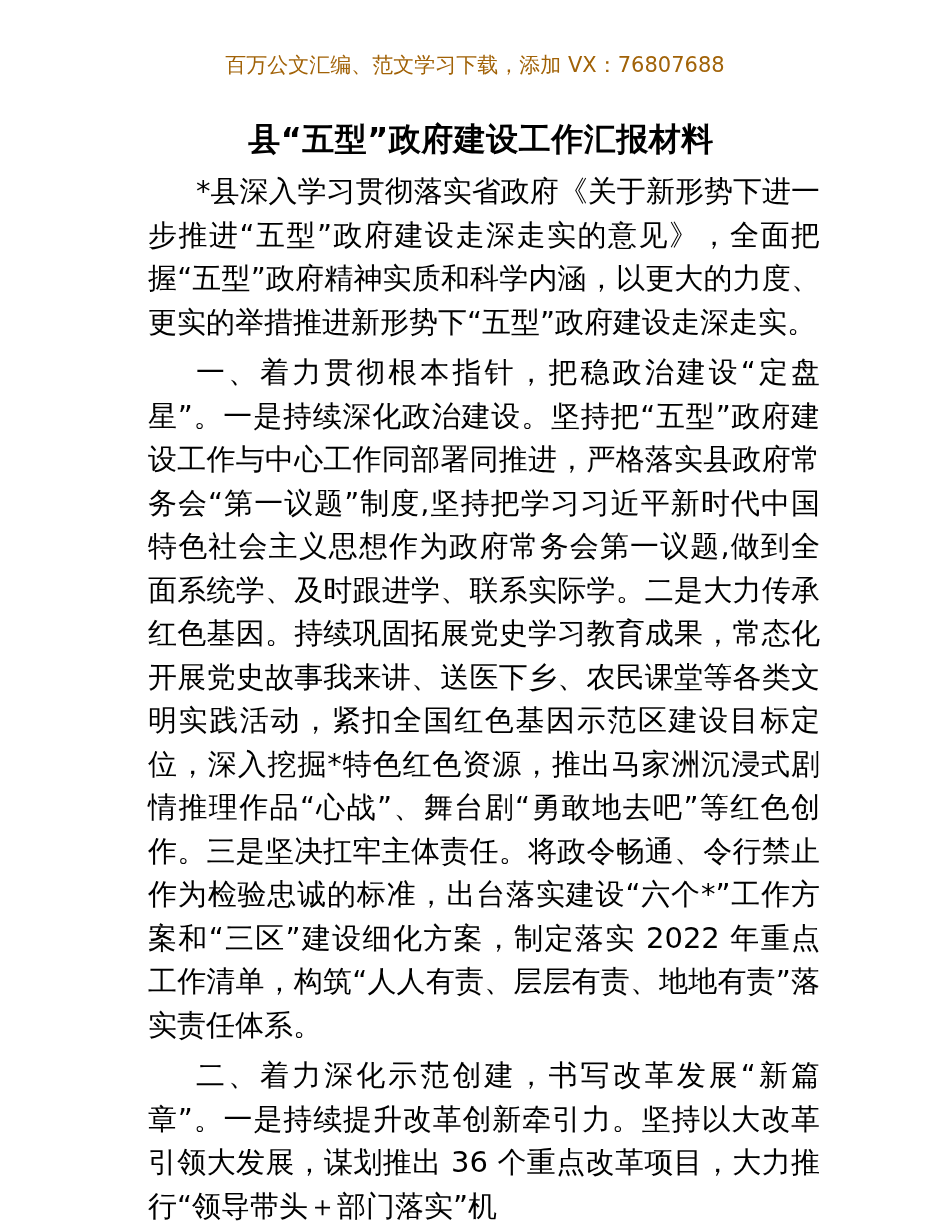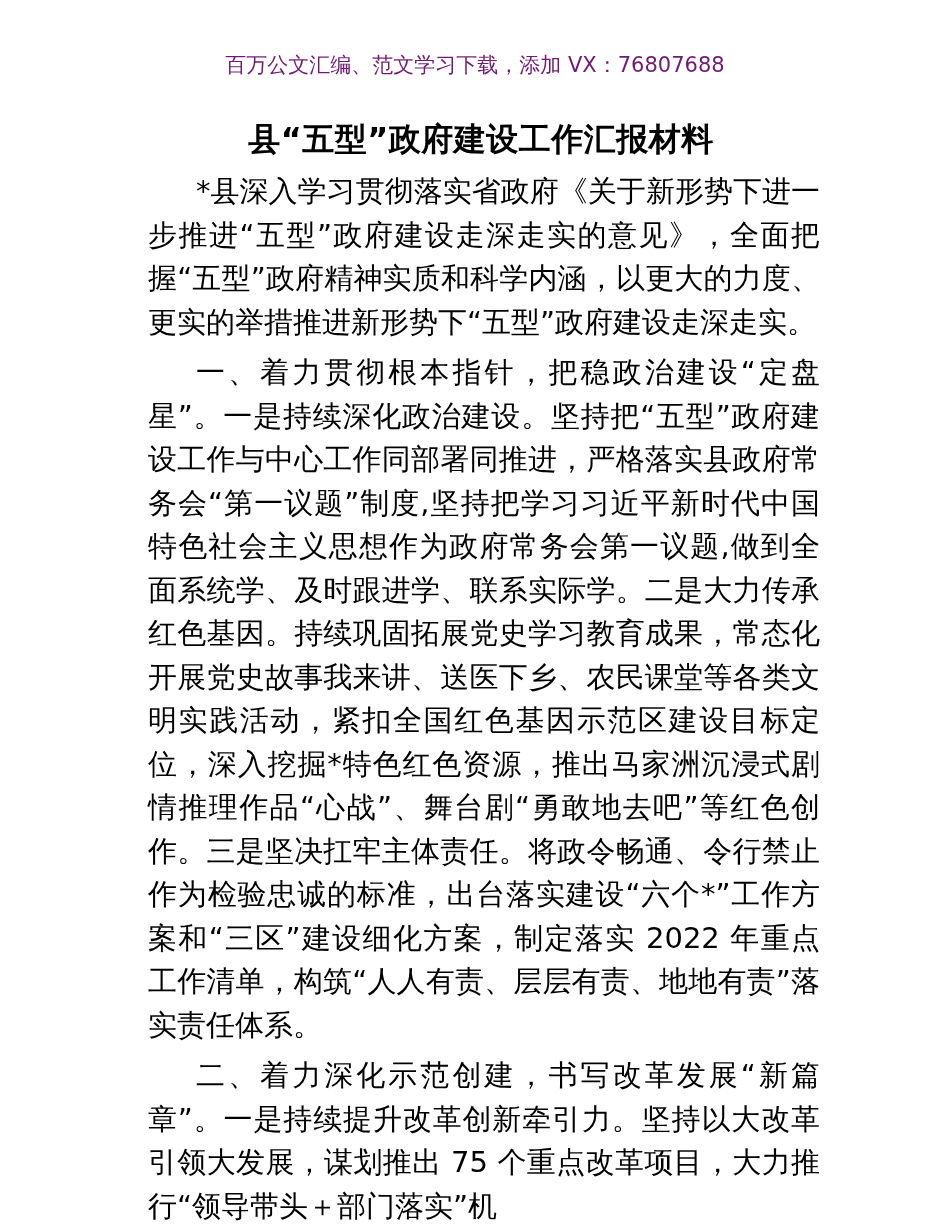--- a/index.html
+++ b/index.html
@@ -55,22 +55,22 @@
     font-weight: 400;
     text-align: justify;
     text-indent: 48px;
     word-break: break-all;
   }
 </style>
 </head>
 <body>
 
 <div class="doc" style="background: rgb(255, 255, 255);">
-  <div class="watermark" style="color: #701a75;">百万公文汇编、范文学习下载，添加 VX：76807688</div>
+  <div class="watermark" style="color: #a16207;">百万公文汇编、范文学习下载，添加 VX：76807688</div>
 
   <h1 class="title">县“五型”政府建设工作汇报材料</h1>
 
   <div class="content">
     <p>*县深入学习贯彻落实省政府《关于新形势下进一步推进“五型”政府建设走深走实的意见》，全面把握“五型”政府精神实质和科学内涵，以更大的力度、更实的举措推进新形势下“五型”政府建设走深走实。</p>
     <p>一、着力贯彻根本指针，把稳政治建设“定盘星”。一是持续深化政治建设。坚持把“五型”政府建设工作与中心工作同部署同推进，严格落实县政府常务会“第一议题”制度,坚持把学习习近平新时代中国特色社会主义思想作为政府常务会第一议题,做到全面系统学、及时跟进学、联系实际学。二是大力传承红色基因。持续巩固拓展党史学习教育成果，常态化开展党史故事我来讲、送医下乡、农民课堂等各类文明实践活动，紧扣全国红色基因示范区建设目标定位，深入挖掘*特色红色资源，推出马家洲沉浸式剧情推理作品“心战”、舞台剧“勇敢地去吧”等红色创作。三是坚决扛牢主体责任。将政令畅通、令行禁止作为检验忠诚的标准，出台落实建设“六个*”工作方案和“三区”建设细化方案，制定落实 2022 年重点工作清单，构筑“人人有责、层层有责、地地有责”落实责任体系。</p>
-    <p>二、着力深化示范创建，书写改革发展“新篇章”。一是持续提升改革创新牵引力。坚持以大改革引领大发展，谋划推出 75 个重点改革项目，大力推行“领导带头＋部门落实”机</p>
+    <p>二、着力深化示范创建，书写改革发展“新篇章”。一是持续提升改革创新牵引力。坚持以大改革引领大发展，谋划推出 36 个重点改革项目，大力推行“领导带头＋部门落实”机</p>
   </div>
 </div>
 
 </body></html>

